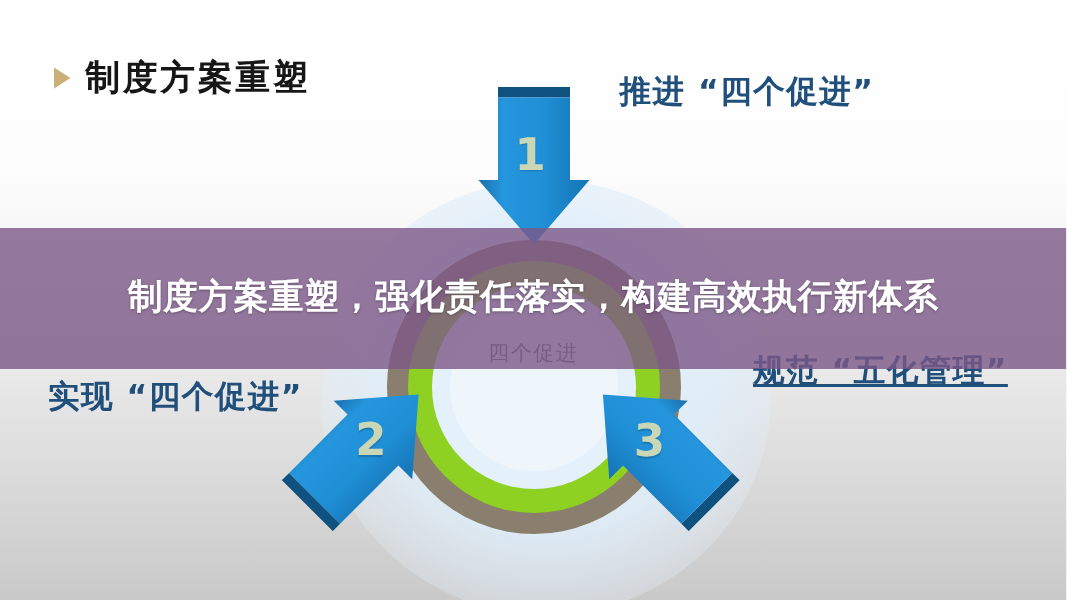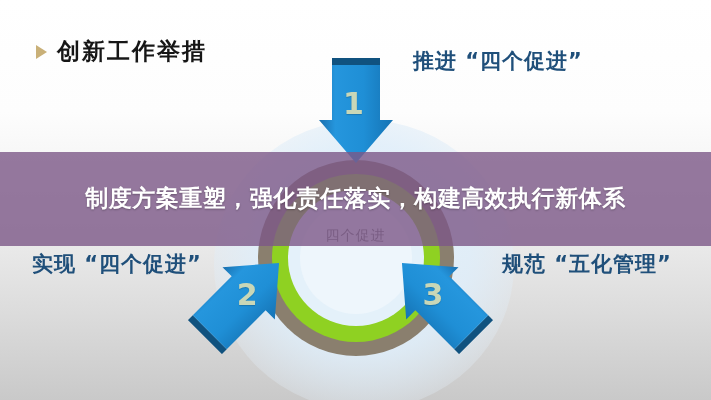--- a/index.html
+++ b/index.html
@@ -105,21 +105,21 @@
     position: absolute;
     color: #1f4f7a;
     font-weight: 700;
     font-size: 21px;
     letter-spacing: 1px;
     white-space: nowrap;
     font-family: "DejaVu Sans", "Liberation Sans", sans-serif;
   }
   #label-top-right { left: 413px; top: 47px; }
   #label-bottom-left { left: 32px; top: 250px; }
-  #label-bottom-right { left: 502px; top: 250px; }
+  #label-bottom-right { left: 502px; top: 233px; text-decoration: underline; }
 
   
   #heading {
     position: absolute;
     left: 36px;
     top: 36px;
     display: flex;
     align-items: center;
     gap: 10px;
   }
@@ -221,21 +221,21 @@
       <rect x="14" y="101" width="48" height="7" fill="#10527f"></rect>
       <path d="M14 101 H62 V46 H75 L38 3 L1 46 H14 Z" fill="url(#g3)"></path>
     </svg>
     <span class="arrow-num">3</span>
   </div>
 
   <div class="wheel-caption">四个促进</div>
 
   <div id="heading">
     <span class="bullet"></span>
-    <span class="htext">创新工作举措</span>
+    <span class="htext">制度方案重塑</span>
   </div>
 
   <div class="label" id="label-top-right">推进 “四个促进”</div>
   <div class="label" id="label-bottom-left">实现 “四个促进”</div>
   <div class="label" id="label-bottom-right">规范 “五化管理”</div>
 
   <div id="caption-band">
     <div id="caption-text">制度方案重塑，强化责任落实，构建高效执行新体系</div>
   </div>
 

